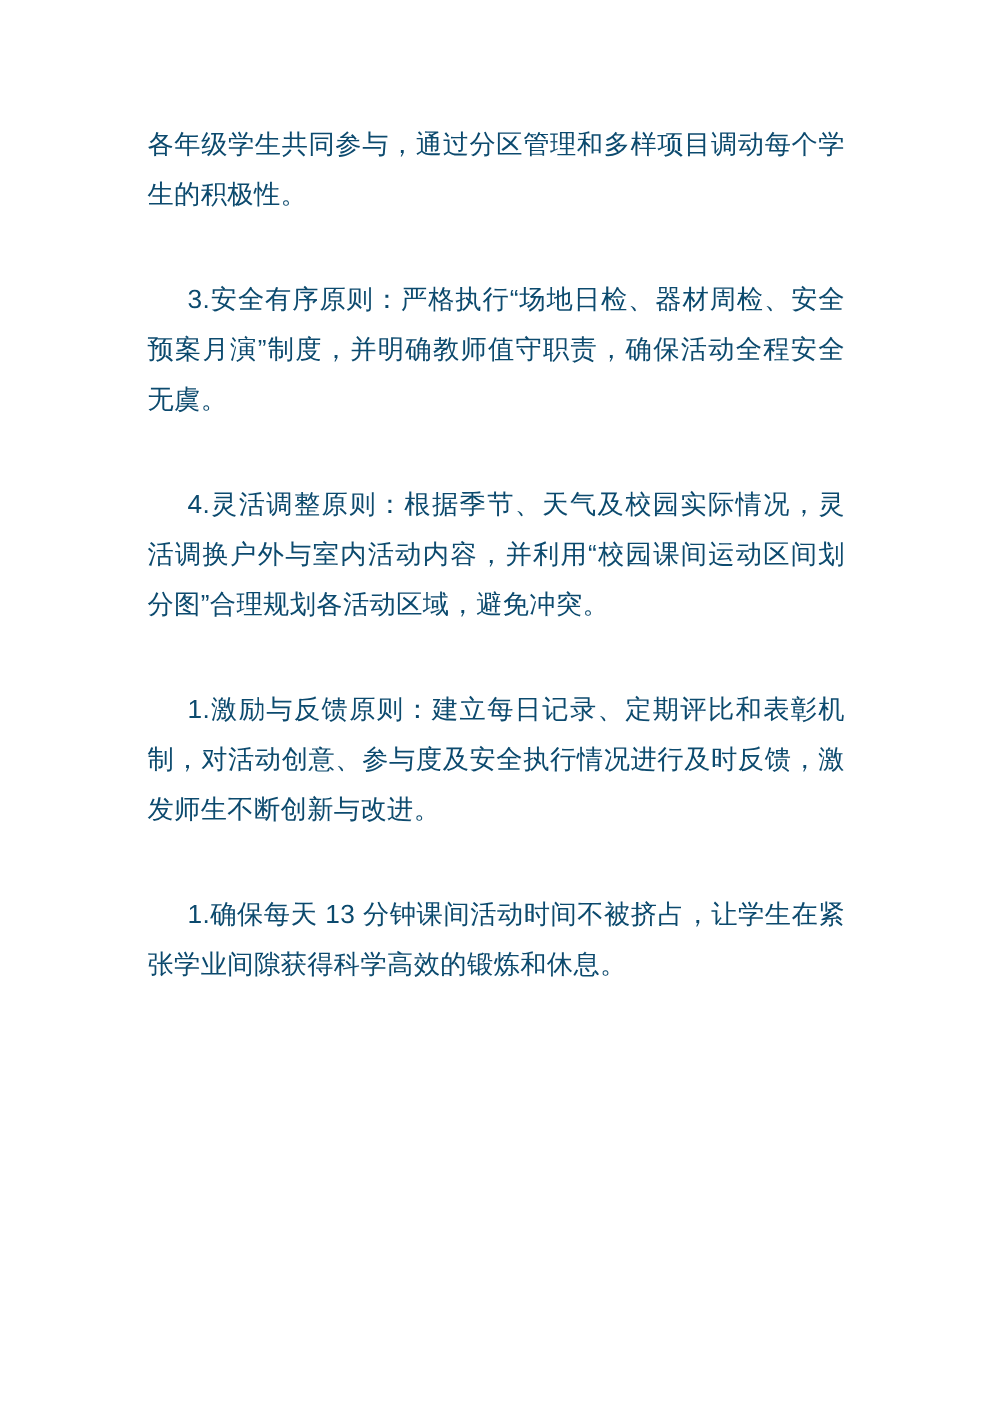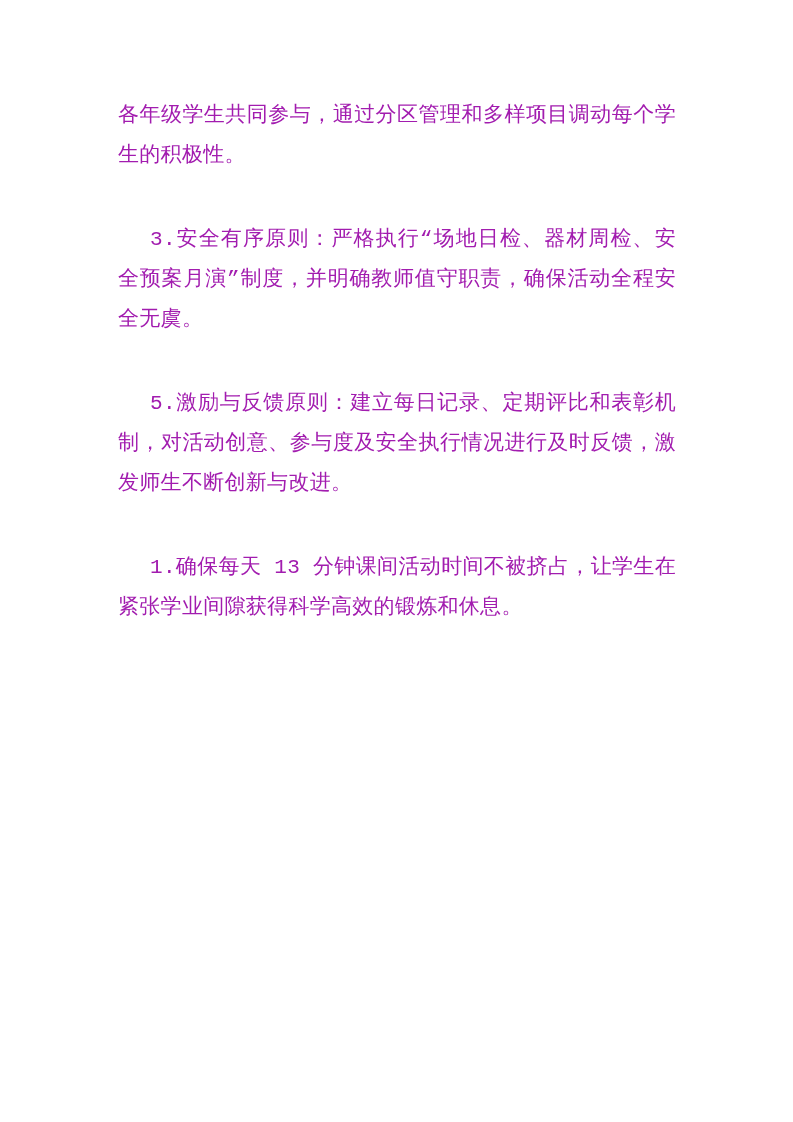--- a/index.html
+++ b/index.html
@@ -10,22 +10,22 @@
     width: 793px;
     height: 1122px;
     background: #ffffff;
     overflow: hidden;
   }
   .page {
     box-sizing: border-box;
     width: 793px;
     height: 826px;
     padding: 96px 117px 0 118px;
-    font-family: Liberation Mono, monospace;
-    color: #a21caf;
+    font-family: Liberation Sans, sans-serif;
+    color: #0c4a6e;
   }
   .para {
     font-size: 21px;
     line-height: 40px;
     margin: 0 0 44px 0;
     text-align: justify;
     text-justify: inter-ideograph;
     font-weight: normal;
     letter-spacing: 0.3px;
   }
@@ -41,19 +41,20 @@
   }
 </style>
 </head>
 <body>
 
 <div class="page">
   <p class="para">各年级学生共同参与，通过分区管理和多样项目调动每个学生的积极性。</p>
 
   <p class="para indent">3.安全有序原则：严格执行“场地日检、器材周检、安全预案月演”制度，并明确教师值守职责，确保活动全程安全无虞。</p>
 
+  <p class="para indent">4.灵活调整原则：根据季节、天气及校园实际情况，灵活调换户外与室内活动内容，并利用“校园课间运动区间划分图”合理规划各活动区域，避免冲突。</p>
 
-  <p class="para indent">5.激励与反馈原则：建立每日记录、定期评比和表彰机制，对活动创意、参与度及安全执行情况进行及时反馈，激发师生不断创新与改进。</p>
+  <p class="para indent">1.激励与反馈原则：建立每日记录、定期评比和表彰机制，对活动创意、参与度及安全执行情况进行及时反馈，激发师生不断创新与改进。</p>
 
 
   <p class="para indent">1.确保每天 13 分钟课间活动时间不被挤占，让学生在紧张学业间隙获得科学高效的锻炼和休息。</p>
 
 </div>
 
 </body></html>

